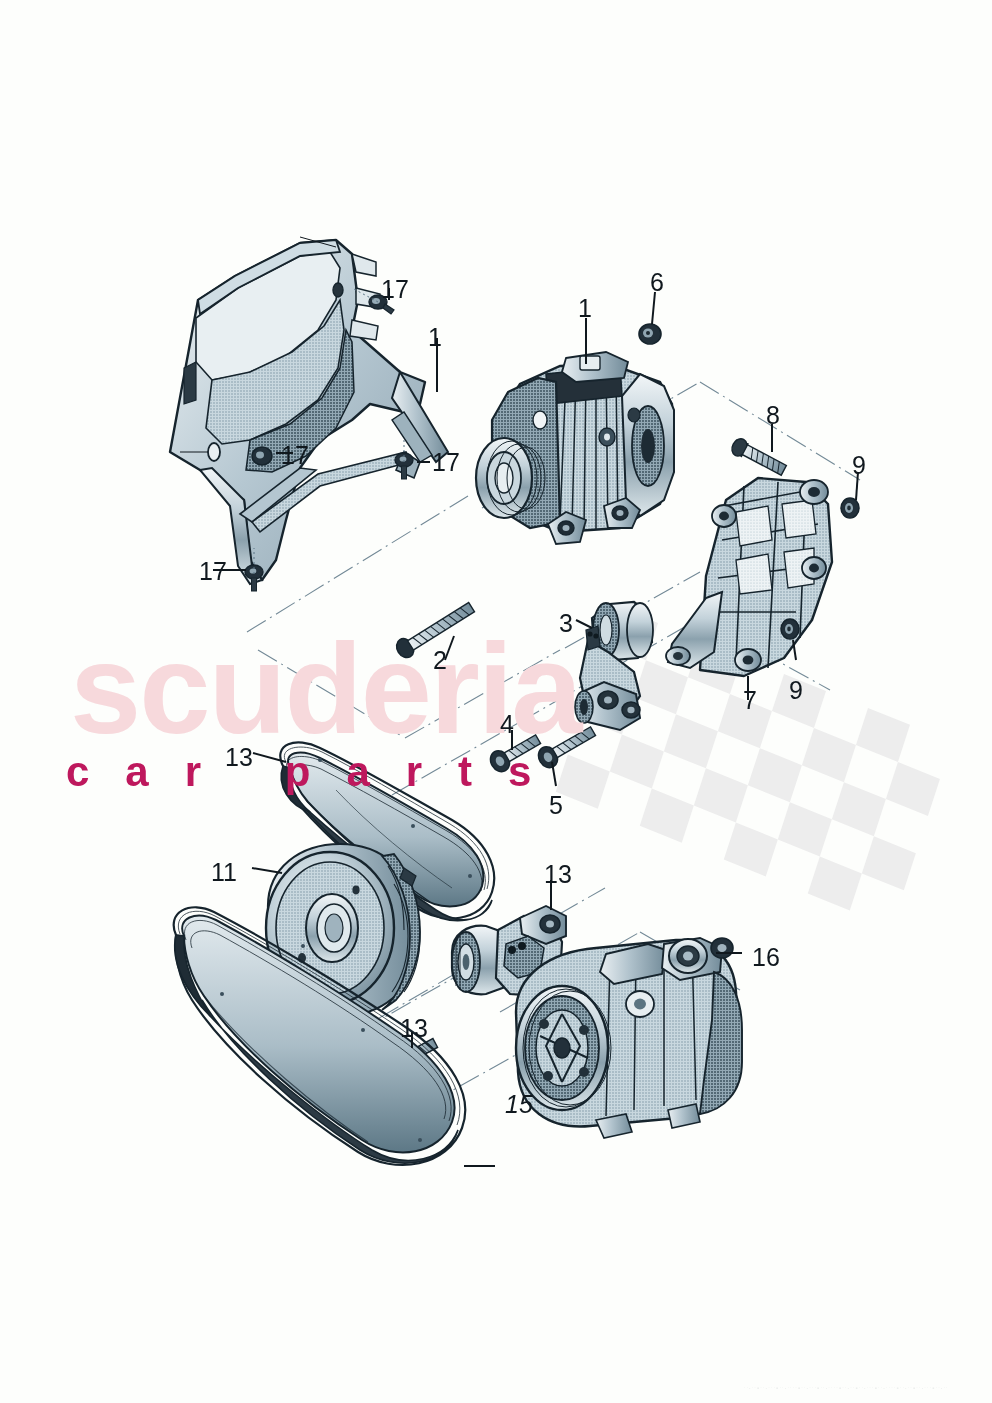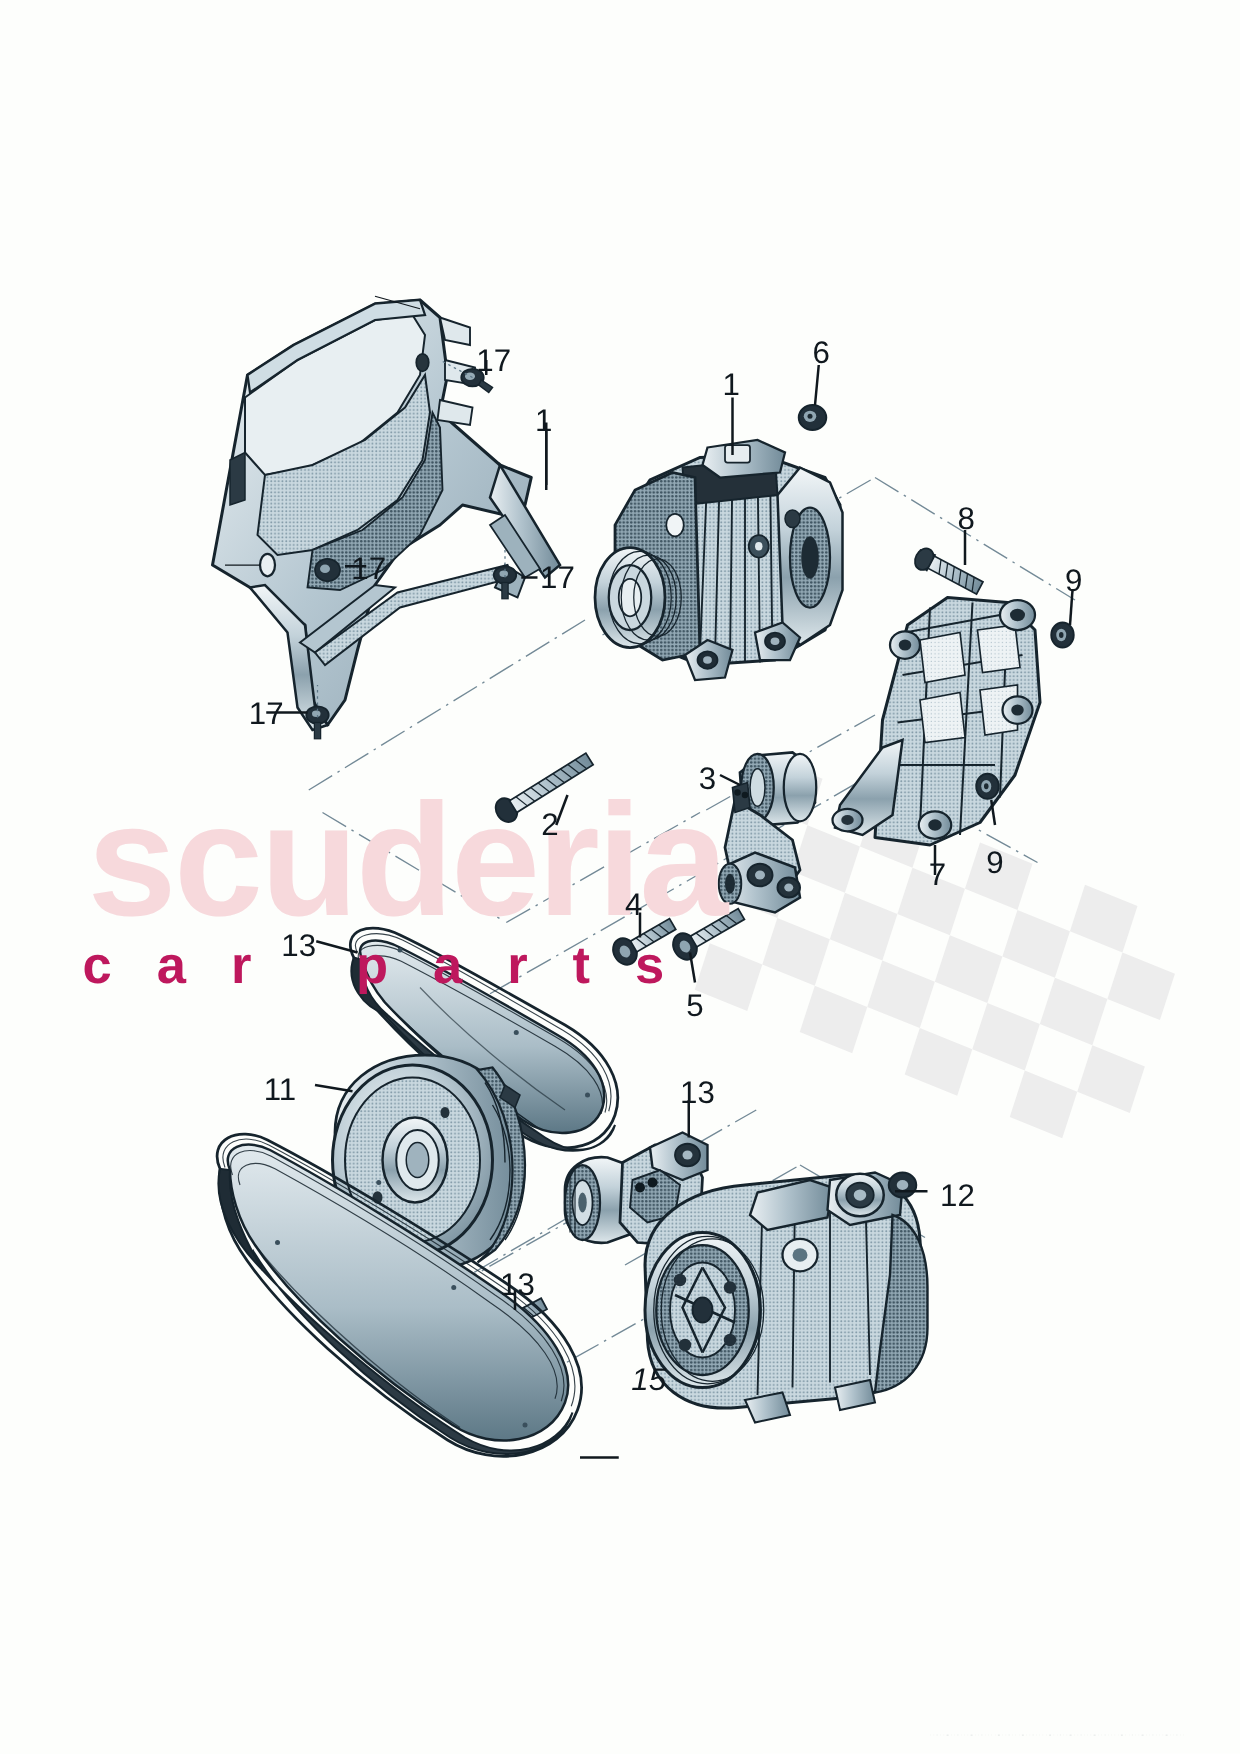--- a/index.html
+++ b/index.html
@@ -621,21 +621,21 @@
       <div class="lbl" style="left: 559px; top: 611px;">3</div>
       <div class="lbl" style="left: 500px; top: 712px;">4</div>
       <div class="lbl" style="left: 549px; top: 793px;">5</div>
       <div class="lbl" style="left: 650px; top: 270px;">6</div>
       <div class="lbl" style="left: 743px; top: 688px;">7</div>
       <div class="lbl" style="left: 766px; top: 403px;">8</div>
       <div class="lbl" style="left: 852px; top: 453px;">9</div>
       <div class="lbl" style="left: 789px; top: 678px;">9</div>
       <div class="lbl" style="left: 225px; top: 745px;">13</div>
       <div class="lbl" style="left: 211px; top: 860px;">11</div>
-      <div class="lbl" style="left: 752px; top: 945px;">12</div>
+      <div class="lbl" style="left: 752px; top: 945px;">16</div>
       <div class="lbl" style="left: 544px; top: 862px;">13</div>
       <div class="lbl" style="left: 400px; top: 1016px;">13</div>
       <div class="lbl" style="left: 505px; top: 1092px; font-style: italic;">15</div>
       <div class="lbl" style="left: 428px; top: 325px;">1</div>
       <div class="lbl" style="left: 381px; top: 277px;">17</div>
       <div class="lbl" style="left: 281px; top: 443px;">17</div>
       <div class="lbl" style="left: 432px; top: 450px;">17</div>
       <div class="lbl" style="left: 199px; top: 559px;">17</div>
     </div>
 

